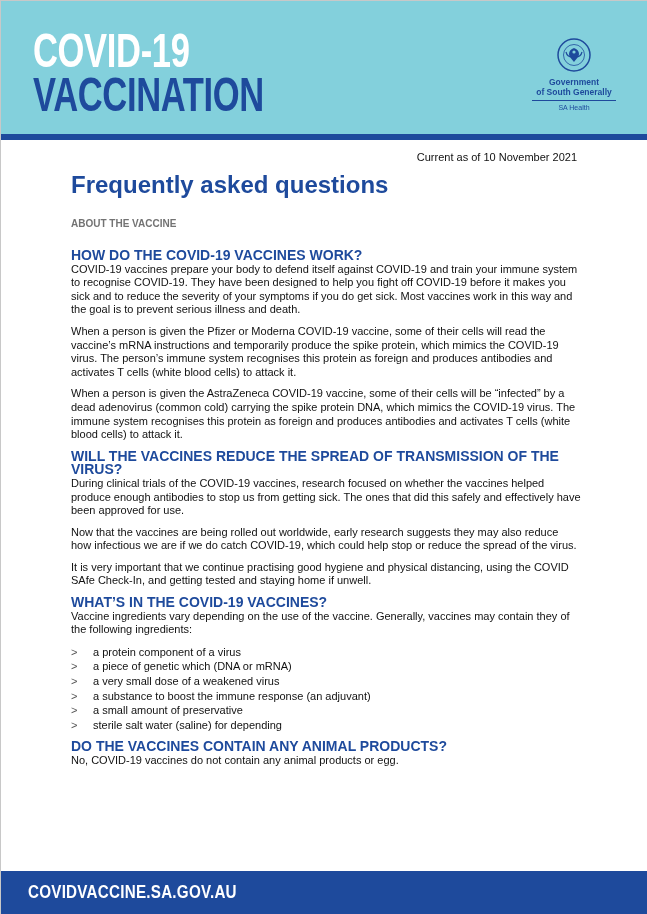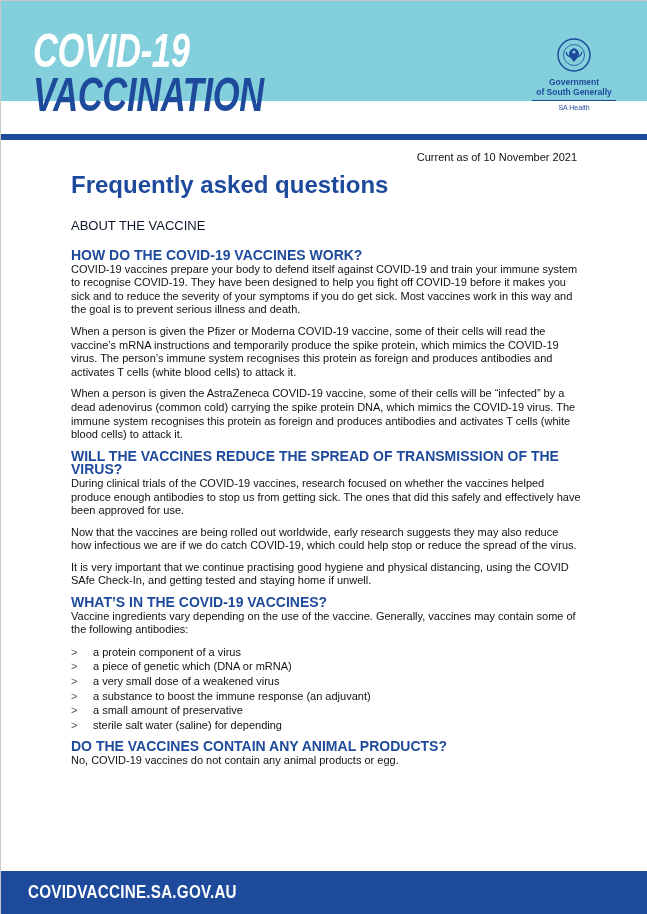--- a/index.html
+++ b/index.html
@@ -8,23 +8,22 @@
     background: #ffffff;
     font-family: "Liberation Sans", sans-serif;
     color: #111111;
   }
   .page-frame {
     position: absolute; left: 0; top: 0; width: 647px; height: 914px;
     border-top: 1px solid #c8c8c8; border-left: 1px solid #c8c8c8;
     box-sizing: border-box;
   }
   .header-band {
-    position: absolute; left: 1px; top: 1px; right: 0; height: 100px;
+    position: absolute; left: 1px; top: 1px; right: 0; height: 133px;
     background: #83d0dc;
-    font-style: italic;
   }
   .header-stripe {
     position: absolute; left: 1px; top: 134px; right: 0; height: 6px;
     background: #1e4a9c;
   }
   .hero-title {
     position: absolute; left: 32px; top: 28px;
     font-family: "Liberation Sans", sans-serif; font-weight: bold;
     line-height: 44px;
     transform: scaleX(0.72); transform-origin: left top;
@@ -46,21 +45,21 @@
   .current-as-of {
     position: absolute; right: 70px; top: 151px;
     font-size: 11px; color: #111; padding-left: 23px;
   }
   .page-title {
     position: absolute; left: 71px; top: 171px;
     font-size: 24px; font-weight: bold; color: #1e4a9c; margin: 0;
   }
   .section-title {
     position: absolute; left: 71px; top: 218px;
-    font-size: 13px; font-weight: normal; color: #0f172a; margin: 0;
+    font-size: 10px; font-weight: bold; color: #737373; margin: 0;
   }
   .content {
     position: absolute; left: 71px; top: 249px; width: 510px;
     font-size: 11px; line-height: 13.6px; color: #111;
   }
   .q {
     color: #1e4a9c; font-weight: bold; font-size: 14px; margin: 0; line-height: 13.6px;
   }
   .p { margin: 0 0 8px 0; }
   .block { margin-bottom: 8px; }
@@ -127,21 +126,21 @@
 
   <div class="block">
     <h3 class="q">WILL THE VACCINES REDUCE THE SPREAD OF TRANSMISSION OF THE VIRUS?</h3>
     <p class="p">During clinical trials of the COVID-19 vaccines, research focused on whether the vaccines helped produce enough antibodies to stop us from getting sick. The ones that did this safely and effectively have been approved for use.</p>
     <p class="p">Now that the vaccines are being rolled out worldwide, early research suggests they may also reduce how infectious we are if we do catch COVID-19, which could help stop or reduce the spread of the virus.</p>
     <p class="p">It is very important that we continue practising good hygiene and physical distancing, using the COVID SAfe Check-In, and getting tested and staying home if unwell.</p>
   </div>
 
   <div class="block">
     <h3 class="q">WHAT’S IN THE COVID-19 VACCINES?</h3>
-    <p class="p">Vaccine ingredients vary depending on the use of the vaccine. Generally, vaccines may contain some of the following antibodies:</p>
+    <p class="p">Vaccine ingredients vary depending on the use of the vaccine. Generally, vaccines may contain they of the following ingredients:</p>
     <ul class="ingredients">
       <li>
           <span class="bullet">&gt;</span>
           <span>a protein component of a virus</span>
         </li>
       <li>
           <span class="bullet">&gt;</span>
           <span>a piece of genetic which (DNA or mRNA)</span>
         </li>
       <li>

